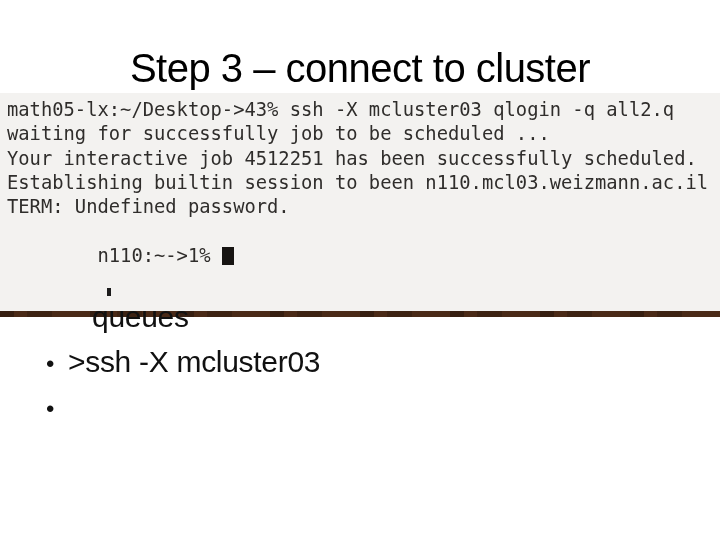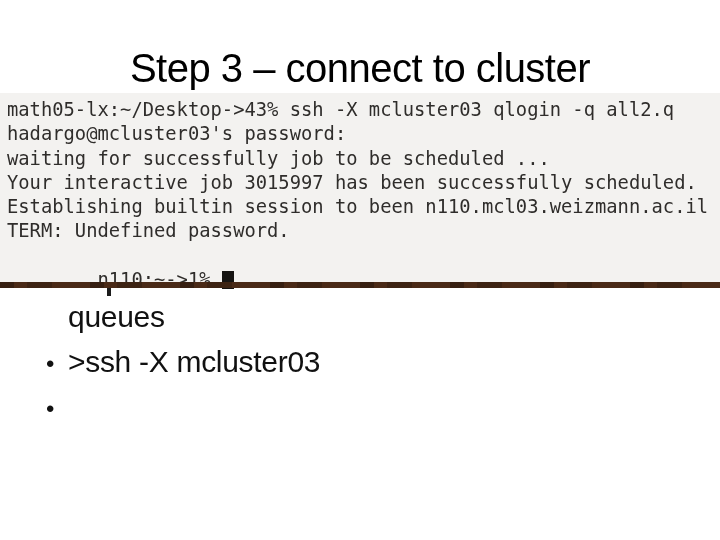--- a/index.html
+++ b/index.html
@@ -29,21 +29,21 @@
     font-weight: 400;
     letter-spacing: -0.5px;
     color: #000000;
     font-family: "Liberation Sans", sans-serif;
   }
   .terminal {
     position: absolute;
     left: 0;
     top: 93px;
     width: 720px;
-    height: 195px;
+    height: 224px;
     background: #f3f2f0;
     box-sizing: border-box;
   }
   .term-lines {
     position: absolute;
     left: 7px;
     top: 5px;
     right: 0;
   }
   .term-line {
@@ -109,20 +109,21 @@
     top: 294px;
     width: 720px;
     color: #111111;
     font-family: "Liberation Sans", sans-serif;
   }
   .bullet-wrapped {
     padding-left: 68px;
     font-size: 30px;
     line-height: 45px;
     letter-spacing: -0.3px;
+    margin-left: 24px;
   }
   .bullet-item {
     display: flex;
     align-items: baseline;
     font-size: 30px;
     line-height: 45px;
     letter-spacing: -0.3px;
   }
   .bullet-marker {
     display: inline-block;
@@ -139,23 +140,22 @@
 </head>
 <body>
 
 <div class="slide">
 
   <h1 class="slide-title">Step 3 – connect to cluster</h1>
 
   <div class="terminal">
     <div class="term-lines">
       <div class="term-line">math05-lx:~/Desktop-&gt;43% ssh -X mcluster03 qlogin -q all2.q</div>
-      <div class="term-line">hadargo@mcluster03's password:</div>
       <div class="term-line">waiting for successfully job to be scheduled ...</div>
-      <div class="term-line">Your interactive job 3015997 has been successfully scheduled.</div>
+      <div class="term-line">Your interactive job 4512251 has been successfully scheduled.</div>
       <div class="term-line">Establishing builtin session to been n110.mcl03.weizmann.ac.il</div>
       <div class="term-line">TERM: Undefined password.</div>
       <div class="term-line">
         <span>n110:~-&gt;1% </span><span class="term-cursor"></span>
       </div>
     </div>
     <div class="term-bottom-bar"></div>
   </div>
 
   <div class="occluded-tick"></div>

